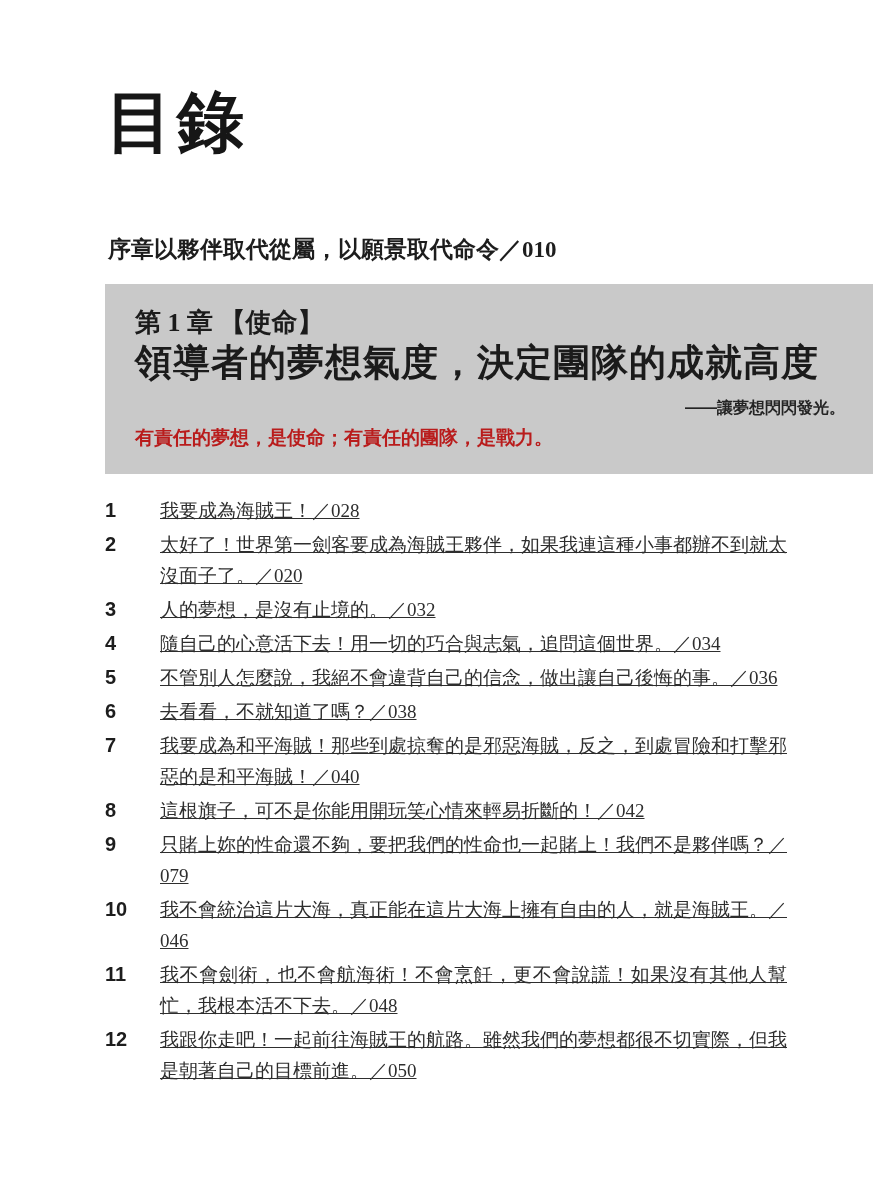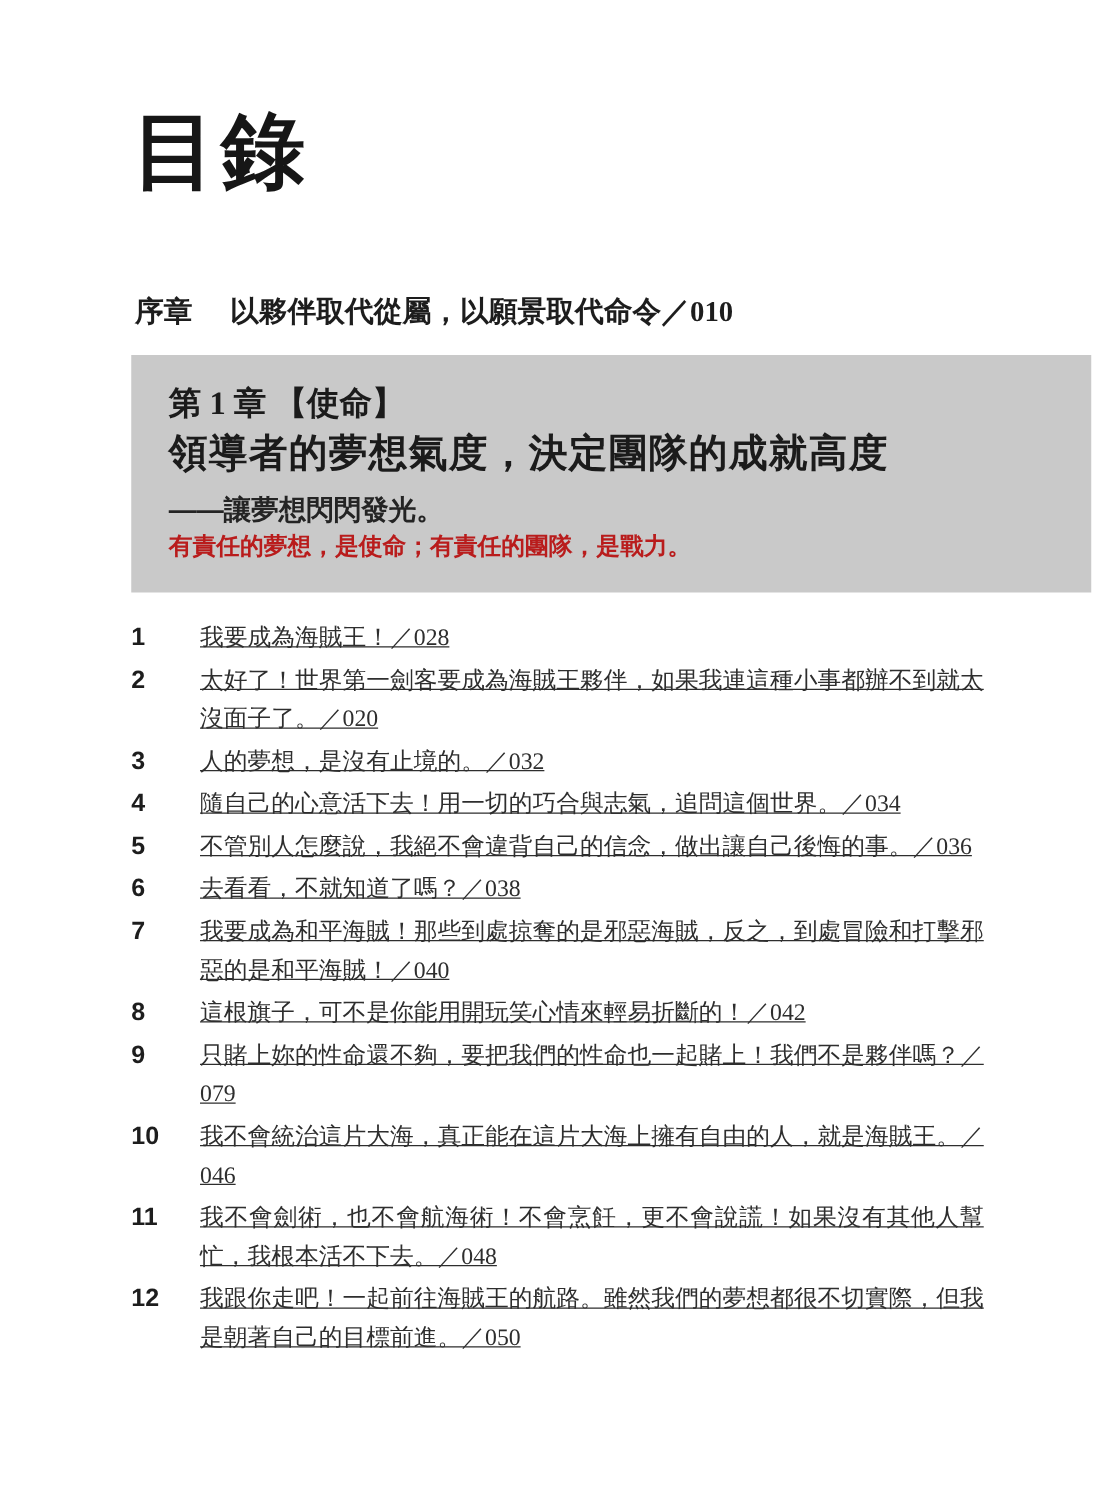--- a/index.html
+++ b/index.html
@@ -32,49 +32,49 @@
   }
   .preface {
     margin: 76px 0 0 108px;
     font-size: 23px;
     line-height: 28px;
     font-weight: bold;
     color: #1d1d1d;
     white-space: nowrap;
   }
   .preface-label {
-    margin-right: 30px;
   }
   .chapter-box {
     margin: 20px 0 0 105px;
     width: 768px;
     box-sizing: border-box;
     background: var(--box-bg, #c9c9c9);
     padding: 21px 28px 21px 30px;
   }
   .chapter-label {
     font-size: 26px;
     line-height: 36px;
     font-weight: bold;
     color: #1b1b1b;
   }
   .chapter-title {
-    font-size: 31px;
+    font-size: 37px;
     line-height: 44px;
     font-weight: bold;
     color: #1b1b1b;
     letter-spacing: 1px;
   }
   .chapter-tagline {
     margin-top: 8px;
     font-family: "Liberation Sans", sans-serif;
     font-weight: bold;
-    font-size: 22px;
+    font-size: 16px;
     line-height: 30px;
     color: #242424;
+    text-align: right;
   }
   .chapter-subtitle {
     font-family: "Liberation Sans", sans-serif;
     font-weight: bold;
     font-size: 19px;
     line-height: 30px;
     color: #b91c1c;
   }
   .toc-list {
     list-style: none;

